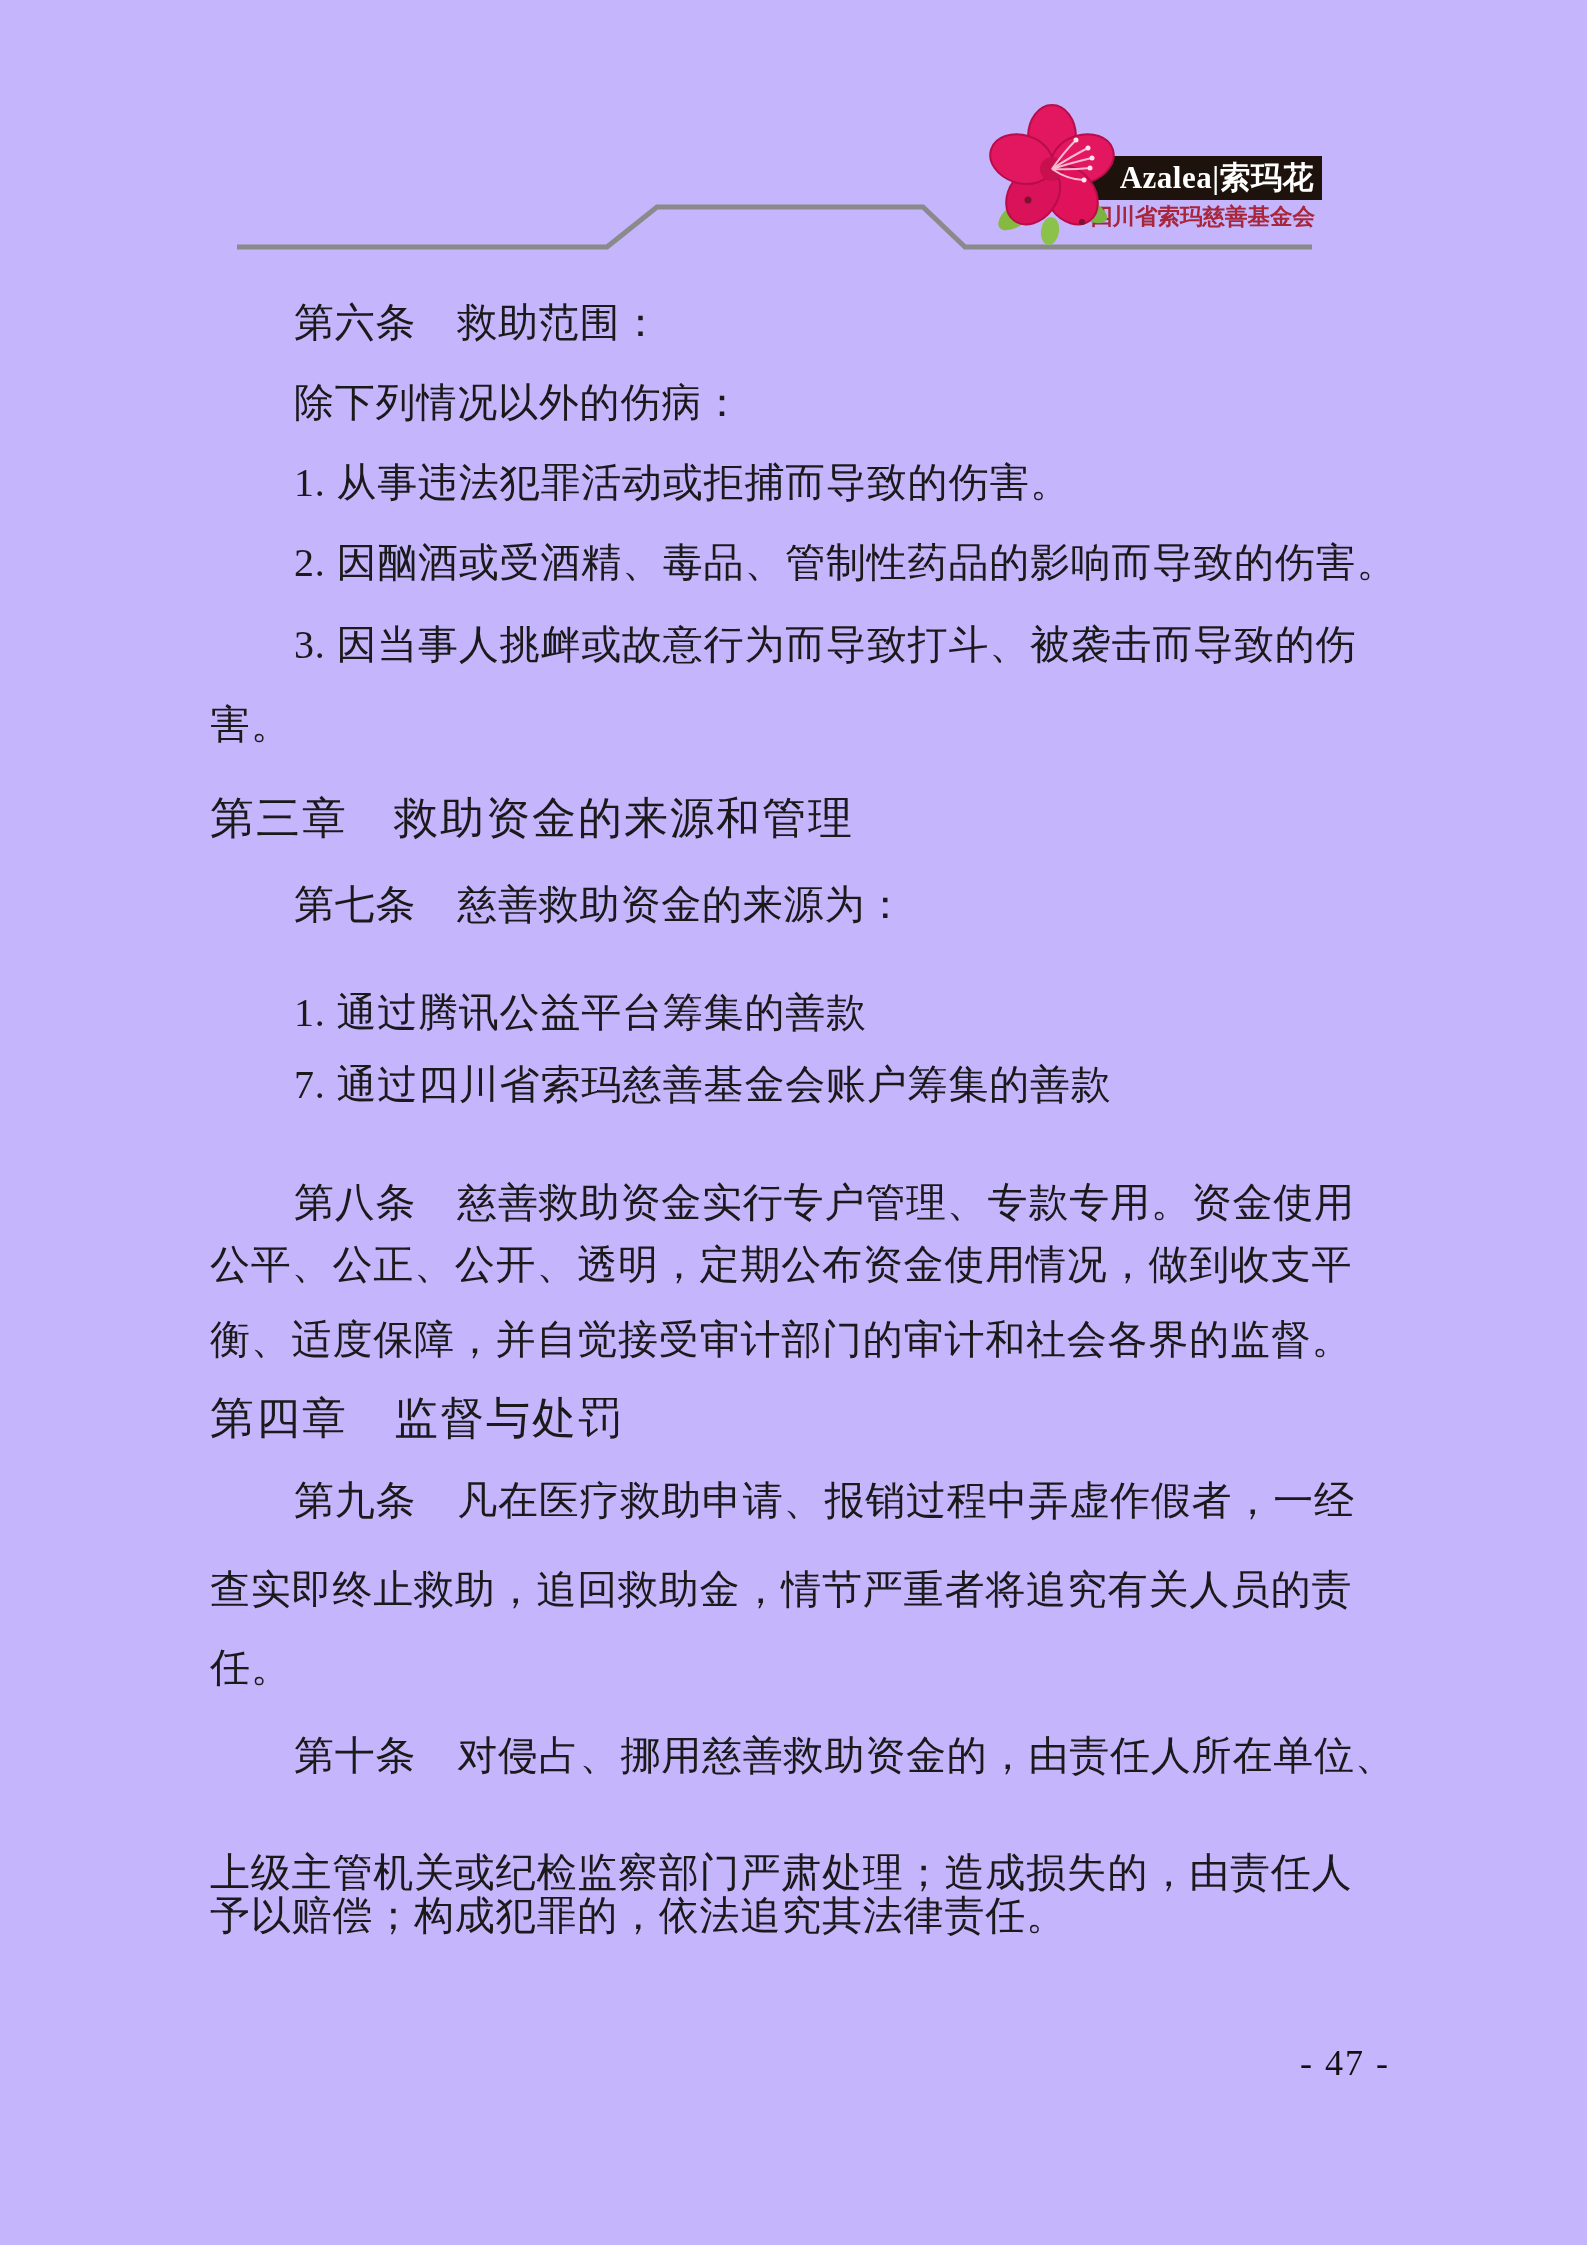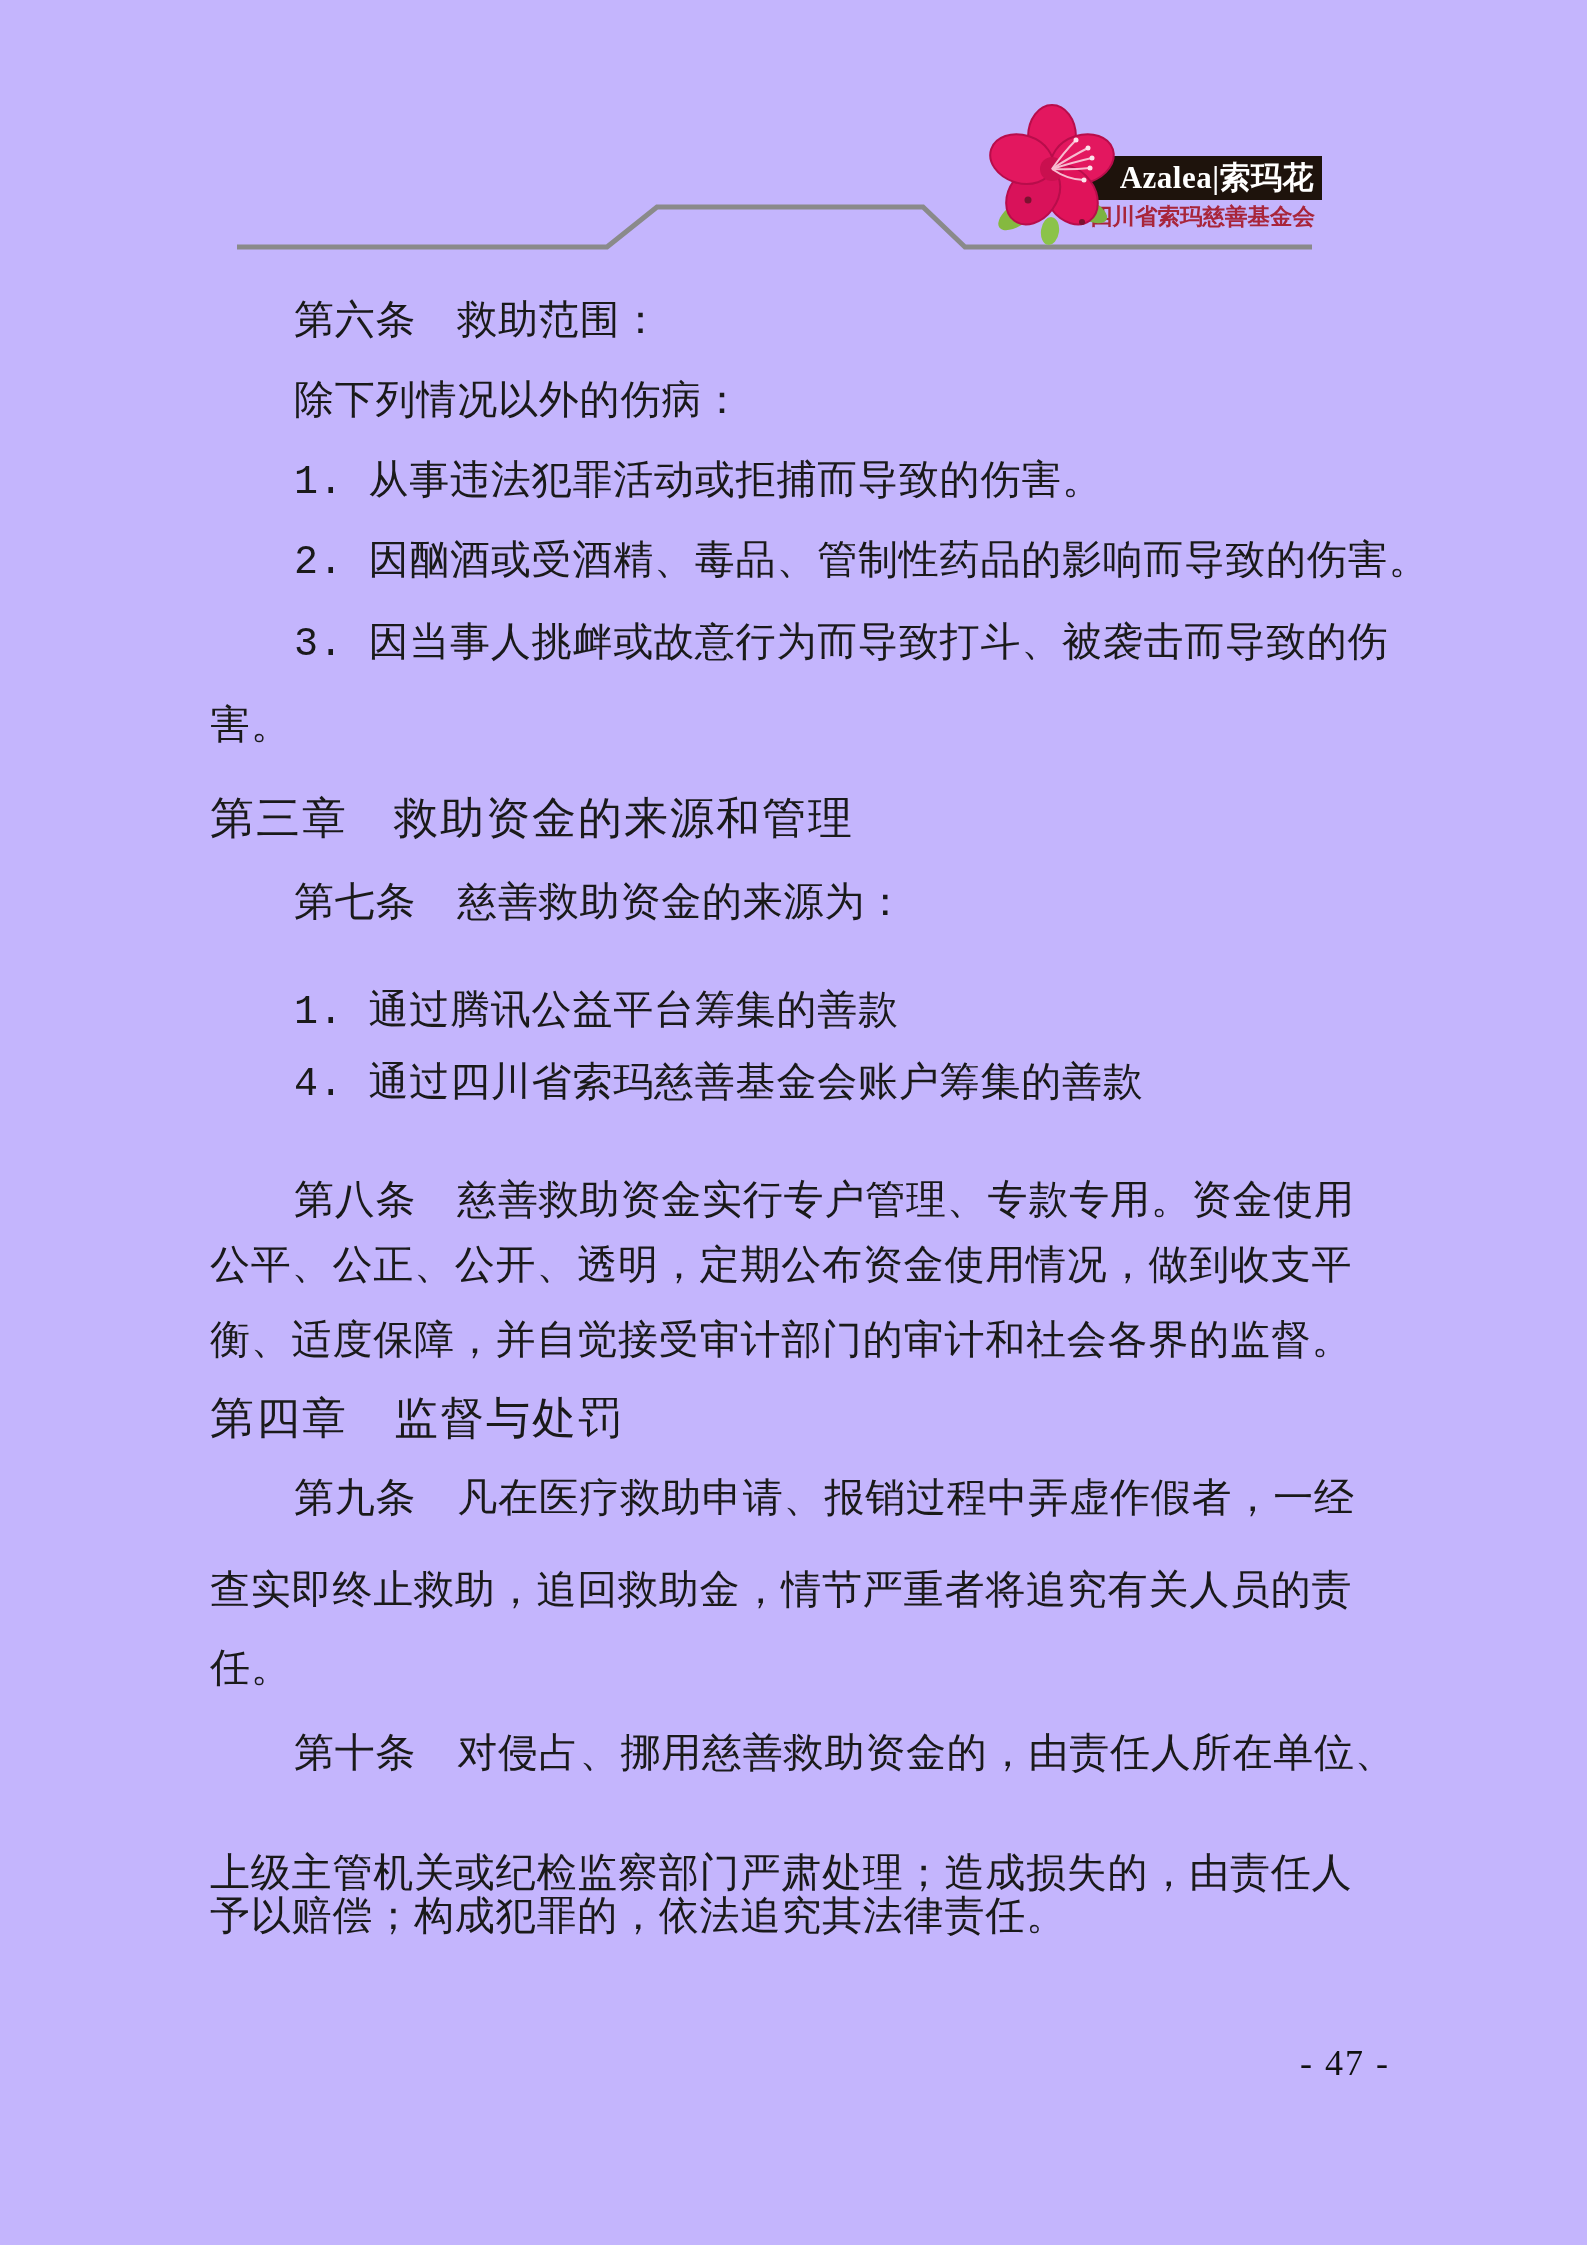--- a/index.html
+++ b/index.html
@@ -59,21 +59,21 @@
   .line {
     position: absolute;
     left: 210px;
     width: 1182px;
     font-size: 40px;
     line-height: 46px;
     letter-spacing: 0.8px;
     color: #1a1a1a;
     white-space: pre;
   }
-  .t-indent { text-indent: 84px; font-family: Liberation Mono, monospace; }
+  .t-indent { text-indent: 84px; }
   .t-center {
     font-size: 44px;
     letter-spacing: 2px;
   }
 
   
   #page-number {
     position: absolute;
     top: 2042px;
     right: 197px;
@@ -131,21 +131,21 @@
 
   <div class="line t-indent" style="top:300px">第六条　救助范围：</div>
   <div class="line t-indent" style="top:380px">除下列情况以外的伤病：</div>
   <div class="line t-indent" style="top:460px">1. 从事违法犯罪活动或拒捕而导致的伤害。</div>
   <div class="line t-indent" style="top:540px">2. 因酗酒或受酒精、毒品、管制性药品的影响而导致的伤害。</div>
   <div class="line t-indent" style="top:622px">3. 因当事人挑衅或故意行为而导致打斗、被袭击而导致的伤</div>
   <div class="line" style="top:702px">害。</div>
   <div class="line t-center" style="top:796px">第三章　救助资金的来源和管理</div>
   <div class="line t-indent" style="top:882px">第七条　慈善救助资金的来源为：</div>
   <div class="line t-indent" style="top:990px">1. 通过腾讯公益平台筹集的善款</div>
-  <div class="line t-indent" style="top:1062px">4. 通过四川省索玛慈善基金会账户筹集的善款</div>
+  <div class="line t-indent" style="top:1062px">7. 通过四川省索玛慈善基金会账户筹集的善款</div>
   <div class="line t-indent" style="top:1180px">第八条　慈善救助资金实行专户管理、专款专用。资金使用</div>
   <div class="line" style="top:1242px">公平、公正、公开、透明，定期公布资金使用情况，做到收支平</div>
   <div class="line" style="top:1317px">衡、适度保障，并自觉接受审计部门的审计和社会各界的监督。</div>
   <div class="line t-center" style="top:1396px">第四章　监督与处罚</div>
   <div class="line t-indent" style="top:1478px">第九条　凡在医疗救助申请、报销过程中弄虚作假者，一经</div>
   <div class="line" style="top:1567px">查实即终止救助，追回救助金，情节严重者将追究有关人员的责</div>
   <div class="line" style="top:1645px">任。</div>
   <div class="line t-indent" style="top:1733px">第十条　对侵占、挪用慈善救助资金的，由责任人所在单位、</div>
   <div class="line" style="top:1850px">上级主管机关或纪检监察部门严肃处理；造成损失的，由责任人</div>
   <div class="line" style="top:1893px">予以赔偿；构成犯罪的，依法追究其法律责任。</div>

